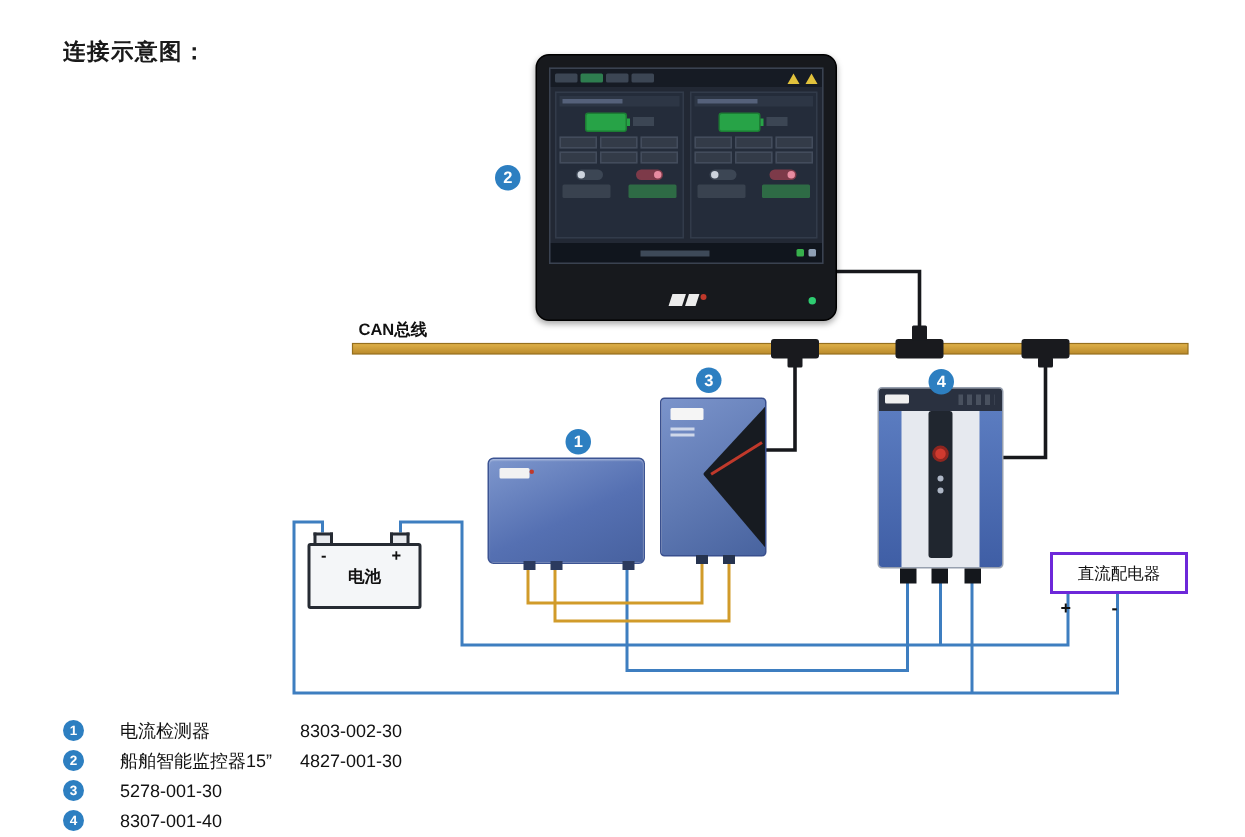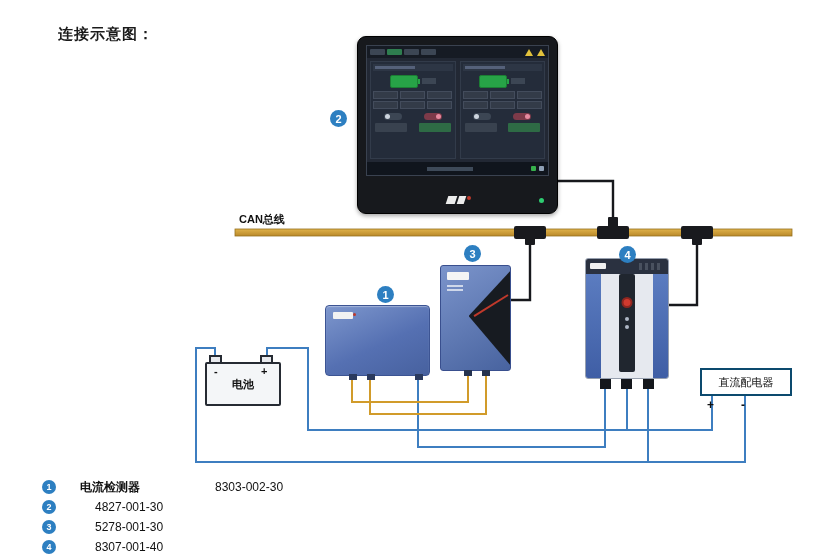--- a/index.html
+++ b/index.html
@@ -1,19 +1,19 @@
 <!DOCTYPE html>
 <html><head>
 <meta charset="utf-8">
 <style>
   * { margin:0; padding:0; box-sizing:border-box; }
   body { background:#fff; font-family:"Liberation Sans","DejaVu Sans",sans-serif; }
   .container { position:relative; width:830px; height:558px; background:#fff; overflow:hidden; }
 
-  .title { position:absolute; left:42px; top:25px; font-size:15px; font-weight:bold; color:#1a1a1a; letter-spacing:1px;margin-left:16px; }
+  .title { position:absolute; left:42px; top:25px; font-size:15px; font-weight:bold; color:#1a1a1a; letter-spacing:1px; }
   .can-label { position:absolute; left:239px; top:212px; font-size:11px; font-weight:bold; color:#111; }
 
   svg.wires { position:absolute; left:0; top:0; }
 
   
   .monitor { position:absolute; left:357px; top:36px; width:201px; height:178px; background:#17191d;
              border:1px solid #000; border-radius:9px; box-shadow:0 2px 4px rgba(0,0,0,.35); }
   .screen { position:absolute; left:8px; top:8px; width:183px; height:131px; background:#222834;
             border:1px solid #3a4250; display:flex; flex-direction:column; overflow:hidden; }
   .screen-topbar { height:12px; display:flex; align-items:center; gap:2px; padding:2px 3px; background:#161b24; }
@@ -98,31 +98,31 @@
   .battery { position:absolute; left:205px; top:362px; width:76px; height:44px; background:#f4f6f8;
              border:2px solid #262b33; border-radius:2px; }
   .batt-term { position:absolute; top:355px; width:13px; height:8px; background:#e8eaee;
                border:2px solid #262b33; border-bottom:none; }
   .batt-sign { position:absolute; font-size:11px; font-weight:bold; color:#111; }
   .battery-label { position:absolute; left:205px; top:377px; width:76px; text-align:center;
                    font-size:11px; font-weight:bold; color:#111; }
 
   
   .dc-box { position:absolute; left:700px; top:368px; width:92px; height:28px; background:#fff;
-            border:2px solid #0c4a6e; display:flex; align-items:center; justify-content:center;
+            border:2px solid #6d28d9; display:flex; align-items:center; justify-content:center;
             font-size:11px; color:#111; }
   .dc-sign { position:absolute; top:398px; font-size:12px; font-weight:bold; color:#111; }
 
   
   .legend { position:absolute; left:42px; top:477px; }
   .legend-row { display:flex; align-items:center; height:20px; }
   .legend-badge { width:14px; height:14px; border-radius:50%; background:#2d7fc1; color:#fff; font-size:9px;
                   font-weight:bold; display:flex; align-items:center; justify-content:center; margin-right:24px; }
-  .legend-label { width:120px; font-size:12px; font-weight:bold; color:#111; }
-  .legend-part { font-size:12px; color:#111;margin-left:15px; }
+  .legend-label { width:120px; font-size:12px; font-weight:normal; color:#111; }
+  .legend-part { font-size:12px; color:#111; }
 </style>
 </head>
 <body>
 
 <div class="container">
 
   <div class="title">连接示意图：</div>
 
   <svg class="wires" width="830" height="558" viewBox="0 0 830 558">
     <defs>
@@ -286,20 +286,21 @@
   <div class="badge" id="badge4">4</div>
 
   <div class="legend">
     <div class="legend-row">
       <span class="legend-badge">1</span>
       <span class="legend-label">电流检测器</span>
       <span class="legend-part">8303-002-30</span>
     </div>
     <div class="legend-row">
       <span class="legend-badge">2</span>
+      <span class="legend-label">船舶智能监控器15”</span>
       <span class="legend-part">4827-001-30</span>
     </div>
     <div class="legend-row">
       <span class="legend-badge">3</span>
       <span class="legend-part">5278-001-30</span>
     </div>
     <div class="legend-row">
       <span class="legend-badge">4</span>
       <span class="legend-part">8307-001-40</span>
     </div>

